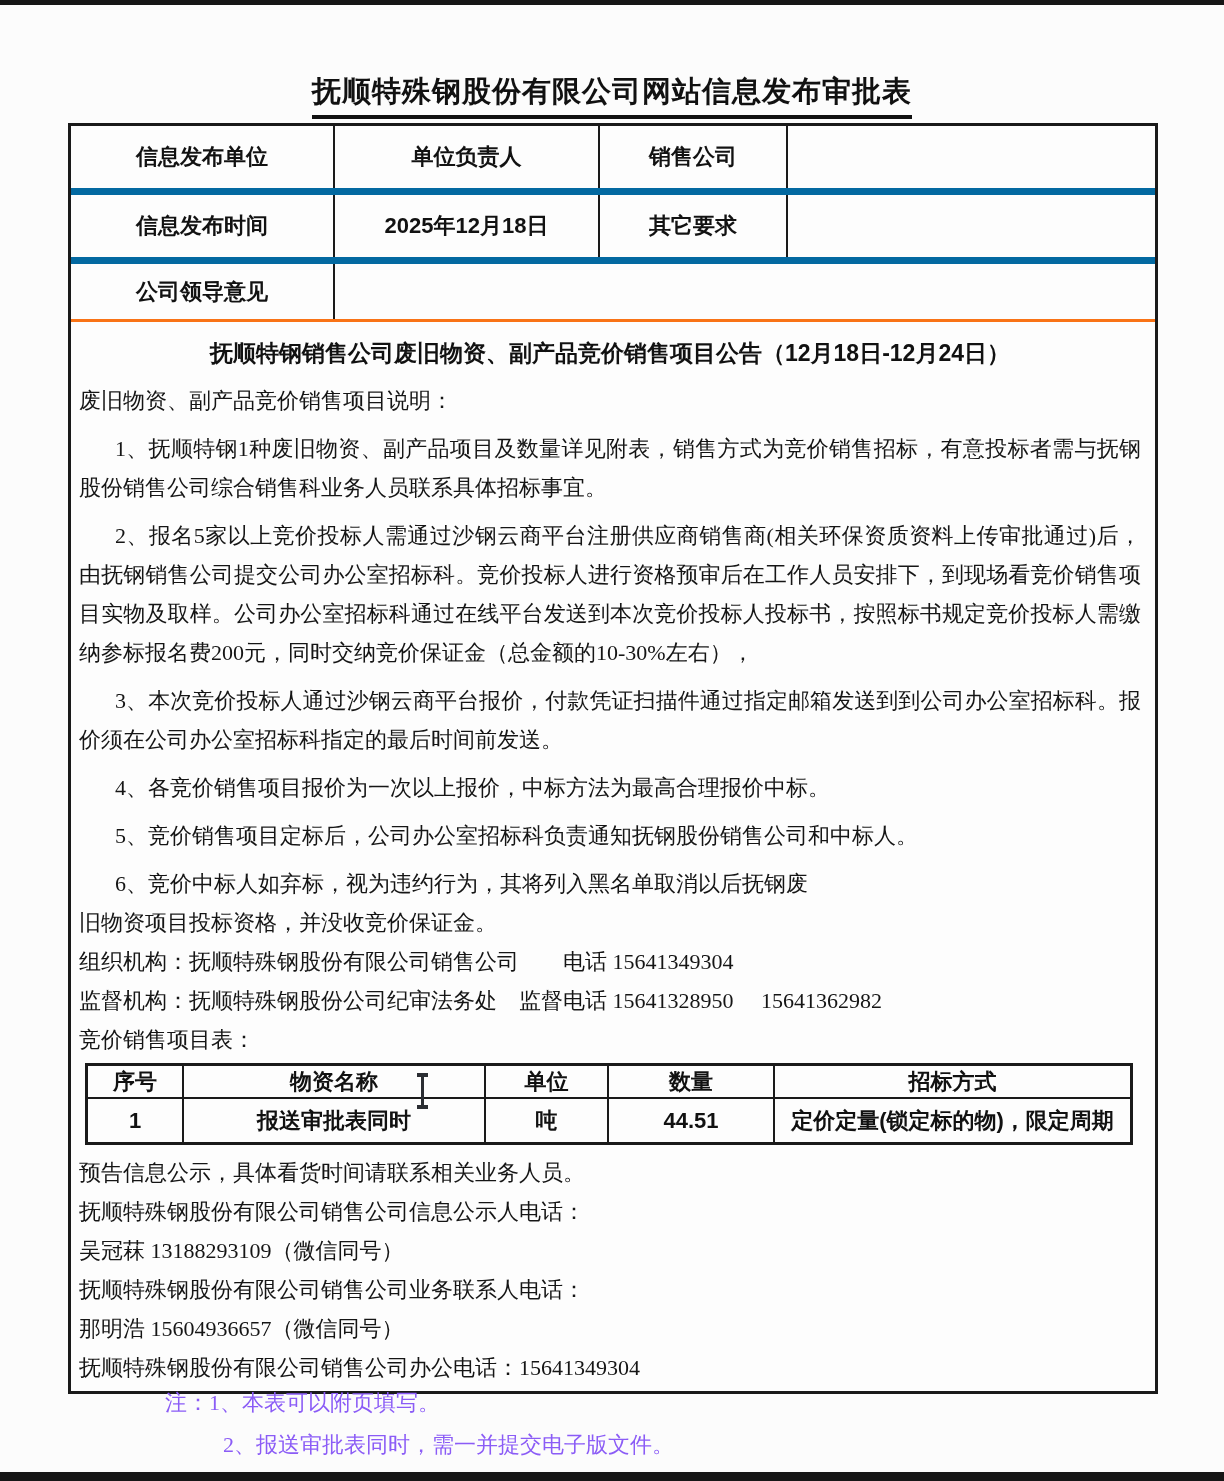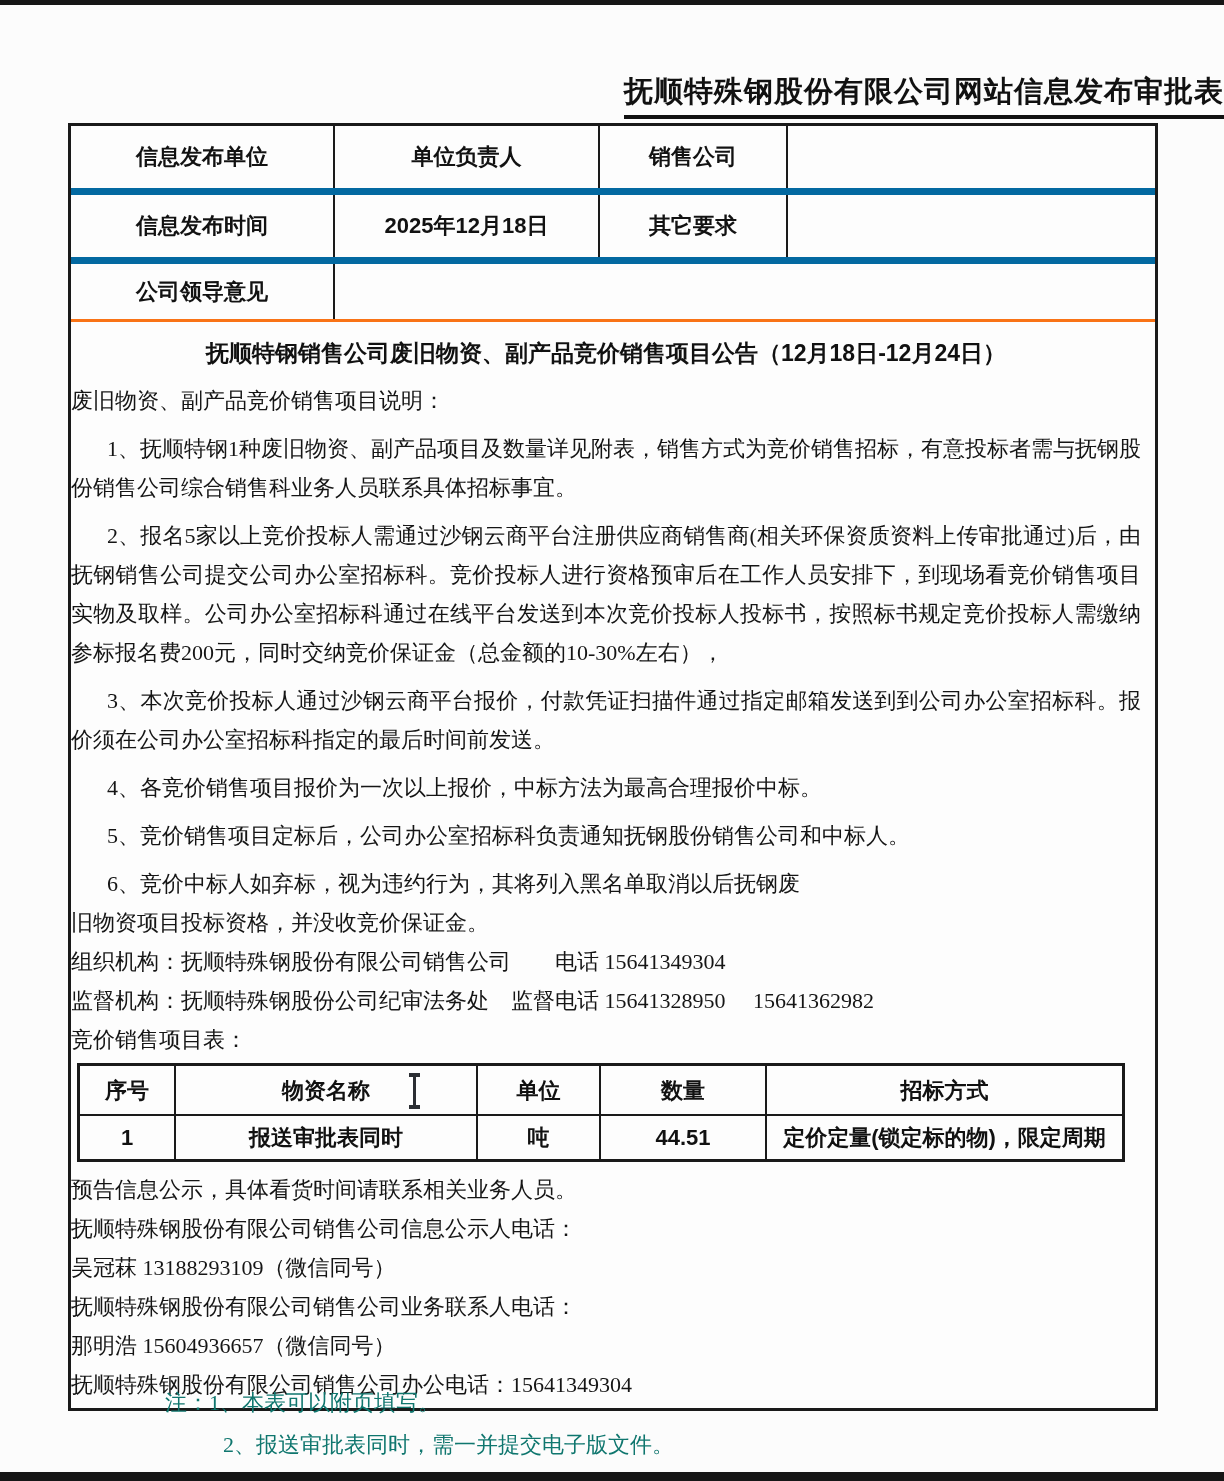--- a/index.html
+++ b/index.html
@@ -11,21 +11,21 @@
     font-family:"Liberation Serif", serif;
     color:#1c1c1c;
     -webkit-font-smoothing:antialiased;
   }
   .scan-bar{position:absolute;left:0;width:100%;background:#161616;}
   .scan-bar.top{top:0;height:5px;}
   .scan-bar.bottom{bottom:0;height:9px;}
 
   .doc-title{
     position:absolute;top:72px;left:0;width:100%;
-    text-align:right;
+    text-align:center;
   }
   .doc-title span{
     display:inline-block;
     font-family:"Liberation Sans", sans-serif;
     font-weight:700;font-size:29px;letter-spacing:1px;
     color:#111;
     border-bottom:4px solid #111;
     padding-bottom:3px;
   }
 
@@ -43,21 +43,21 @@
     box-sizing:border-box;
     font-size:22px;
   }
   .cell.b{border-right:2px solid #1a1a1a;}
   .cell.lab,.cell.val{
     font-family:"Liberation Sans", sans-serif;
     font-weight:700;color:#121212;
   }
 
   .content{
-    padding:10px 14px 4px 0;
+    padding:10px 14px 4px 8px;
     font-size:22px;line-height:39px;color:#151515;
   }
   .ann-heading{
     text-align:center;
     font-family:"Liberation Sans", sans-serif;
     font-weight:700;font-size:23px;
     margin:2px 0 8px 0;color:#111;
   }
   .content p{margin:0;text-align:justify;}
   .content p.ind{text-indent:36px;}
@@ -72,36 +72,36 @@
     box-sizing:border-box;
     margin:4px 0 8px 6px;
     background:#fdfdfd;
   }
   .items-grid .icell{
     display:flex;align-items:center;justify-content:center;
     box-sizing:border-box;
     font-family:"Liberation Sans", sans-serif;
     font-weight:700;font-size:22px;color:#111;
     border-right:2px solid #1a1a1a;
-    height:50px;
+    height:33px;
     position:relative;
   }
   .items-grid .icell.last{border-right:none;}
   .items-grid .icell.hdr{border-bottom:2px solid #1a1a1a;}
   .items-grid .icell.datarow{height:43px;}
 
   .ibeam{position:absolute;left:232px;top:7px;width:12px;height:36px;}
   .ibeam .bar{position:absolute;left:5px;top:2px;bottom:2px;width:3px;background:#2b2e33;}
   .ibeam .serif{position:absolute;left:1px;width:11px;height:4px;background:#2b2e33;}
   .ibeam .serif.t{top:0;}
   .ibeam .serif.bm{bottom:0;}
 
   .notes{
     position:absolute;left:165px;top:1382px;
-    font-size:22px;line-height:42px;color:#0f766e;
+    font-size:22px;line-height:42px;color:#8b5cf6;
   }
   .notes .n2{margin-left:58px;}
 </style>
 </head>
 <body>
 
 <div class="scan-bar top"></div>
 
 <div class="doc-title">
   <span>抚顺特殊钢股份有限公司网站信息发布审批表</span>

